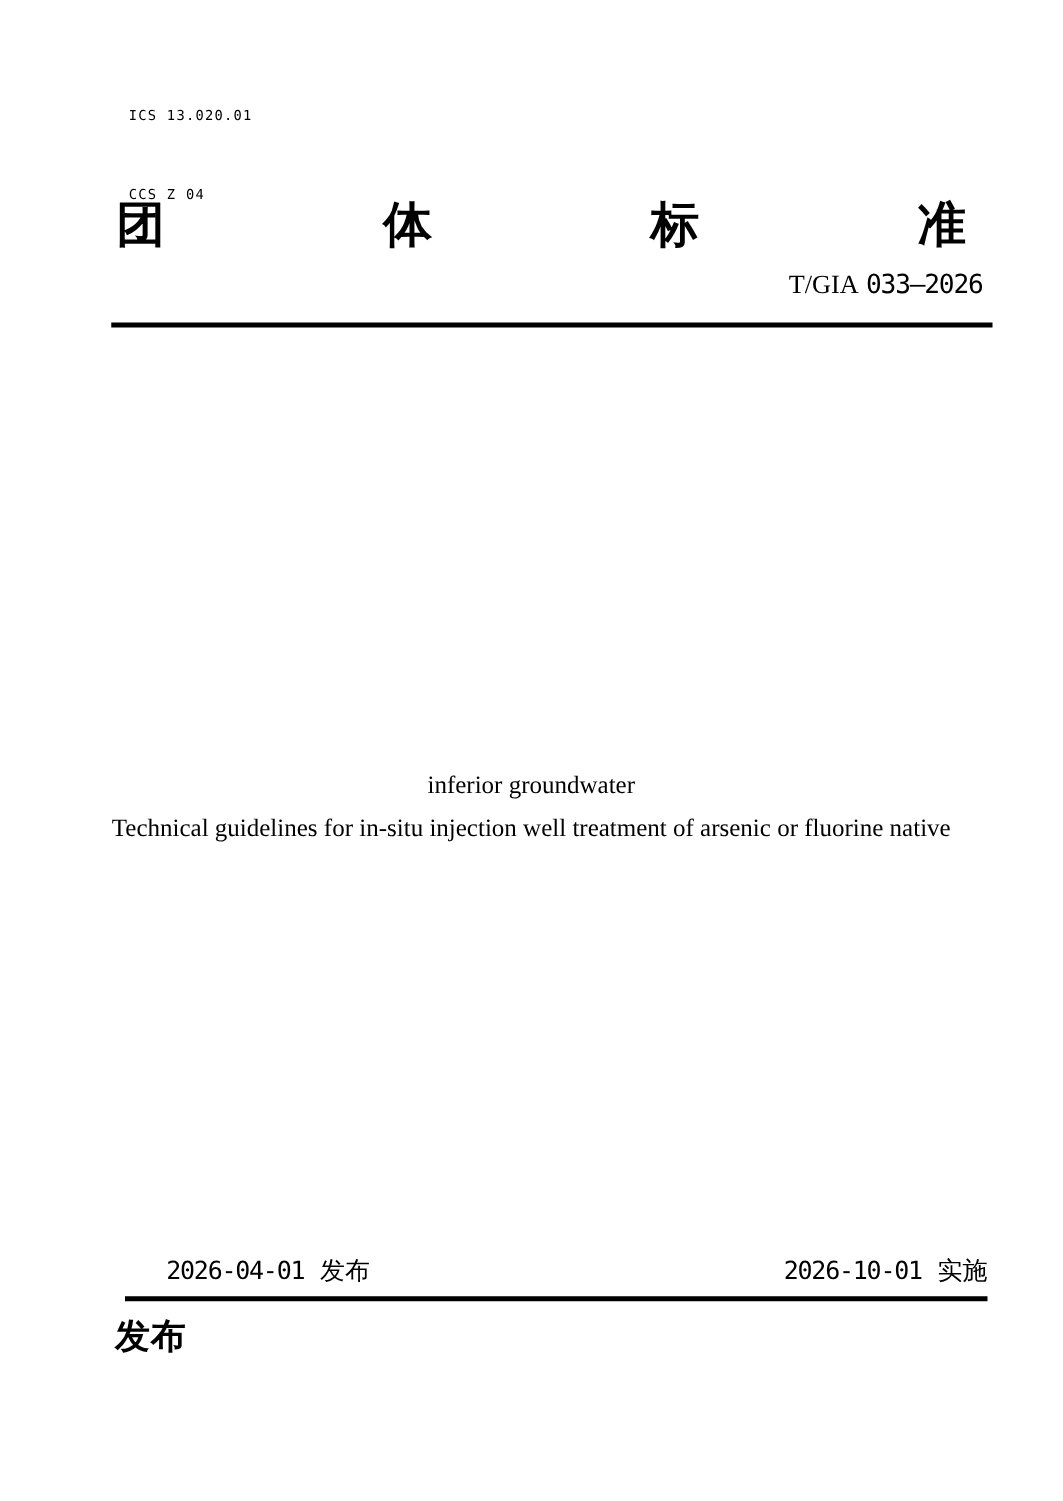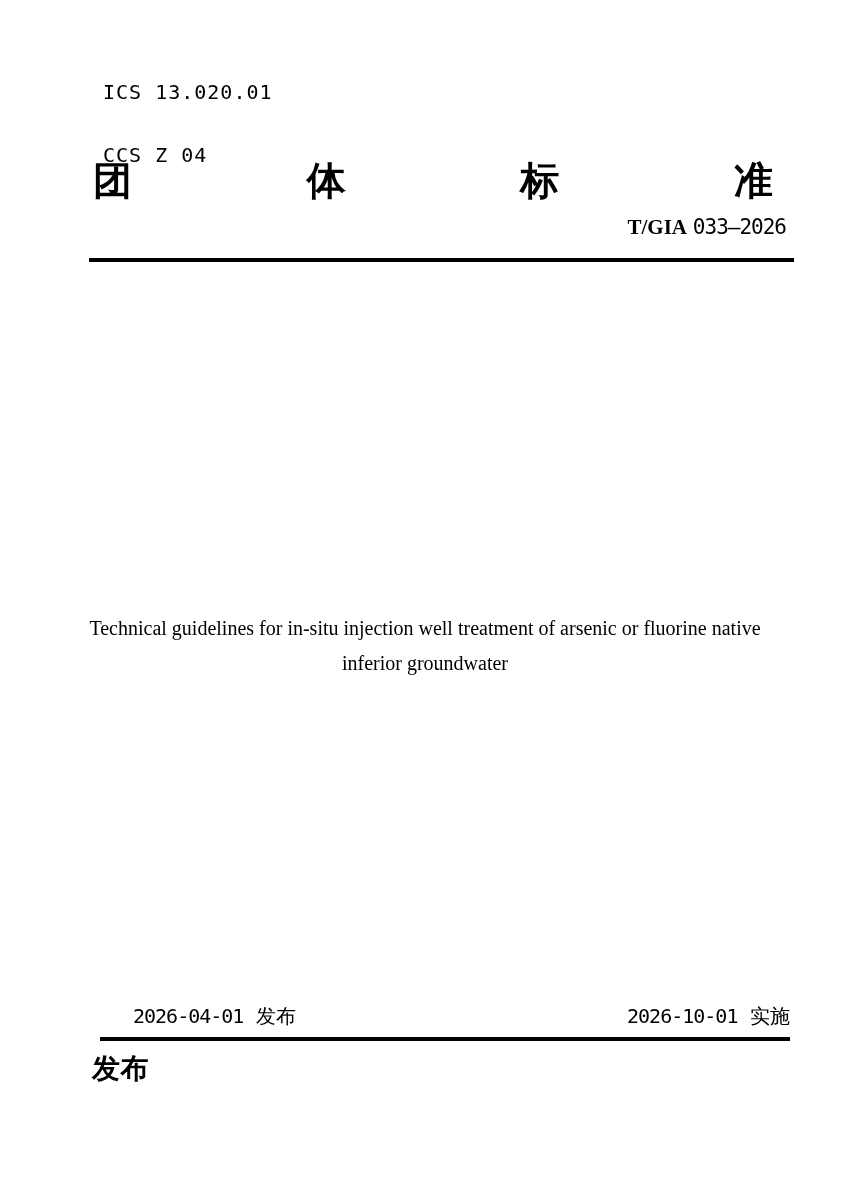--- a/index.html
+++ b/index.html
@@ -17,21 +17,21 @@
     font-family: "Liberation Sans", sans-serif;
   }
   .mono  { font-family: "DejaVu Sans Mono", monospace; }
   .serif { font-family: "Liberation Serif", serif; }
   .sans  { font-family: "Liberation Sans", sans-serif; }
 
   .ics-block {
     position: absolute;
     left: 103px;
     top: 40px;
-    font-size: 20px;
+    font-size: 11px;
     line-height: 21px;
     letter-spacing: 1px;
     white-space: pre;
   }
 
   .type-row {
     position: absolute;
     left: 93px;
     top: 160px;
     width: 680px;
@@ -45,21 +45,21 @@
   .std-code {
     position: absolute;
     right: 64px;
     top: 215px;
     font-size: 21px;
     line-height: 24px;
     white-space: nowrap;
   }
   .std-code .prefix {
     font-family: "Liberation Serif", serif;
-    font-weight: 700;
+    font-weight: 400;
   }
   .std-code .number {
     font-family: "DejaVu Sans Mono", monospace;
     font-size: 21px;
     letter-spacing: -1px;
   }
 
   .rule {
     position: absolute;
     background: #000000;
@@ -154,22 +154,22 @@
 
   <div class="std-code">
     <span class="prefix">T/GIA</span>
     <span class="number">033—2026</span>
   </div>
 
   <div class="rule rule-top"></div>
 
 
   <div class="en-title serif">
+    <div>inferior groundwater</div>
     <div>Technical guidelines for in-situ injection well treatment of arsenic or fluorine native</div>
-    <div>inferior groundwater</div>
   </div>
 
   <div class="dates-row">
     <span>
       <span class="date">2026-04-01</span>
       <span class="date-label">发布</span>
     </span>
     <span>
       <span class="date">2026-10-01</span>
       <span class="date-label">实施</span>

